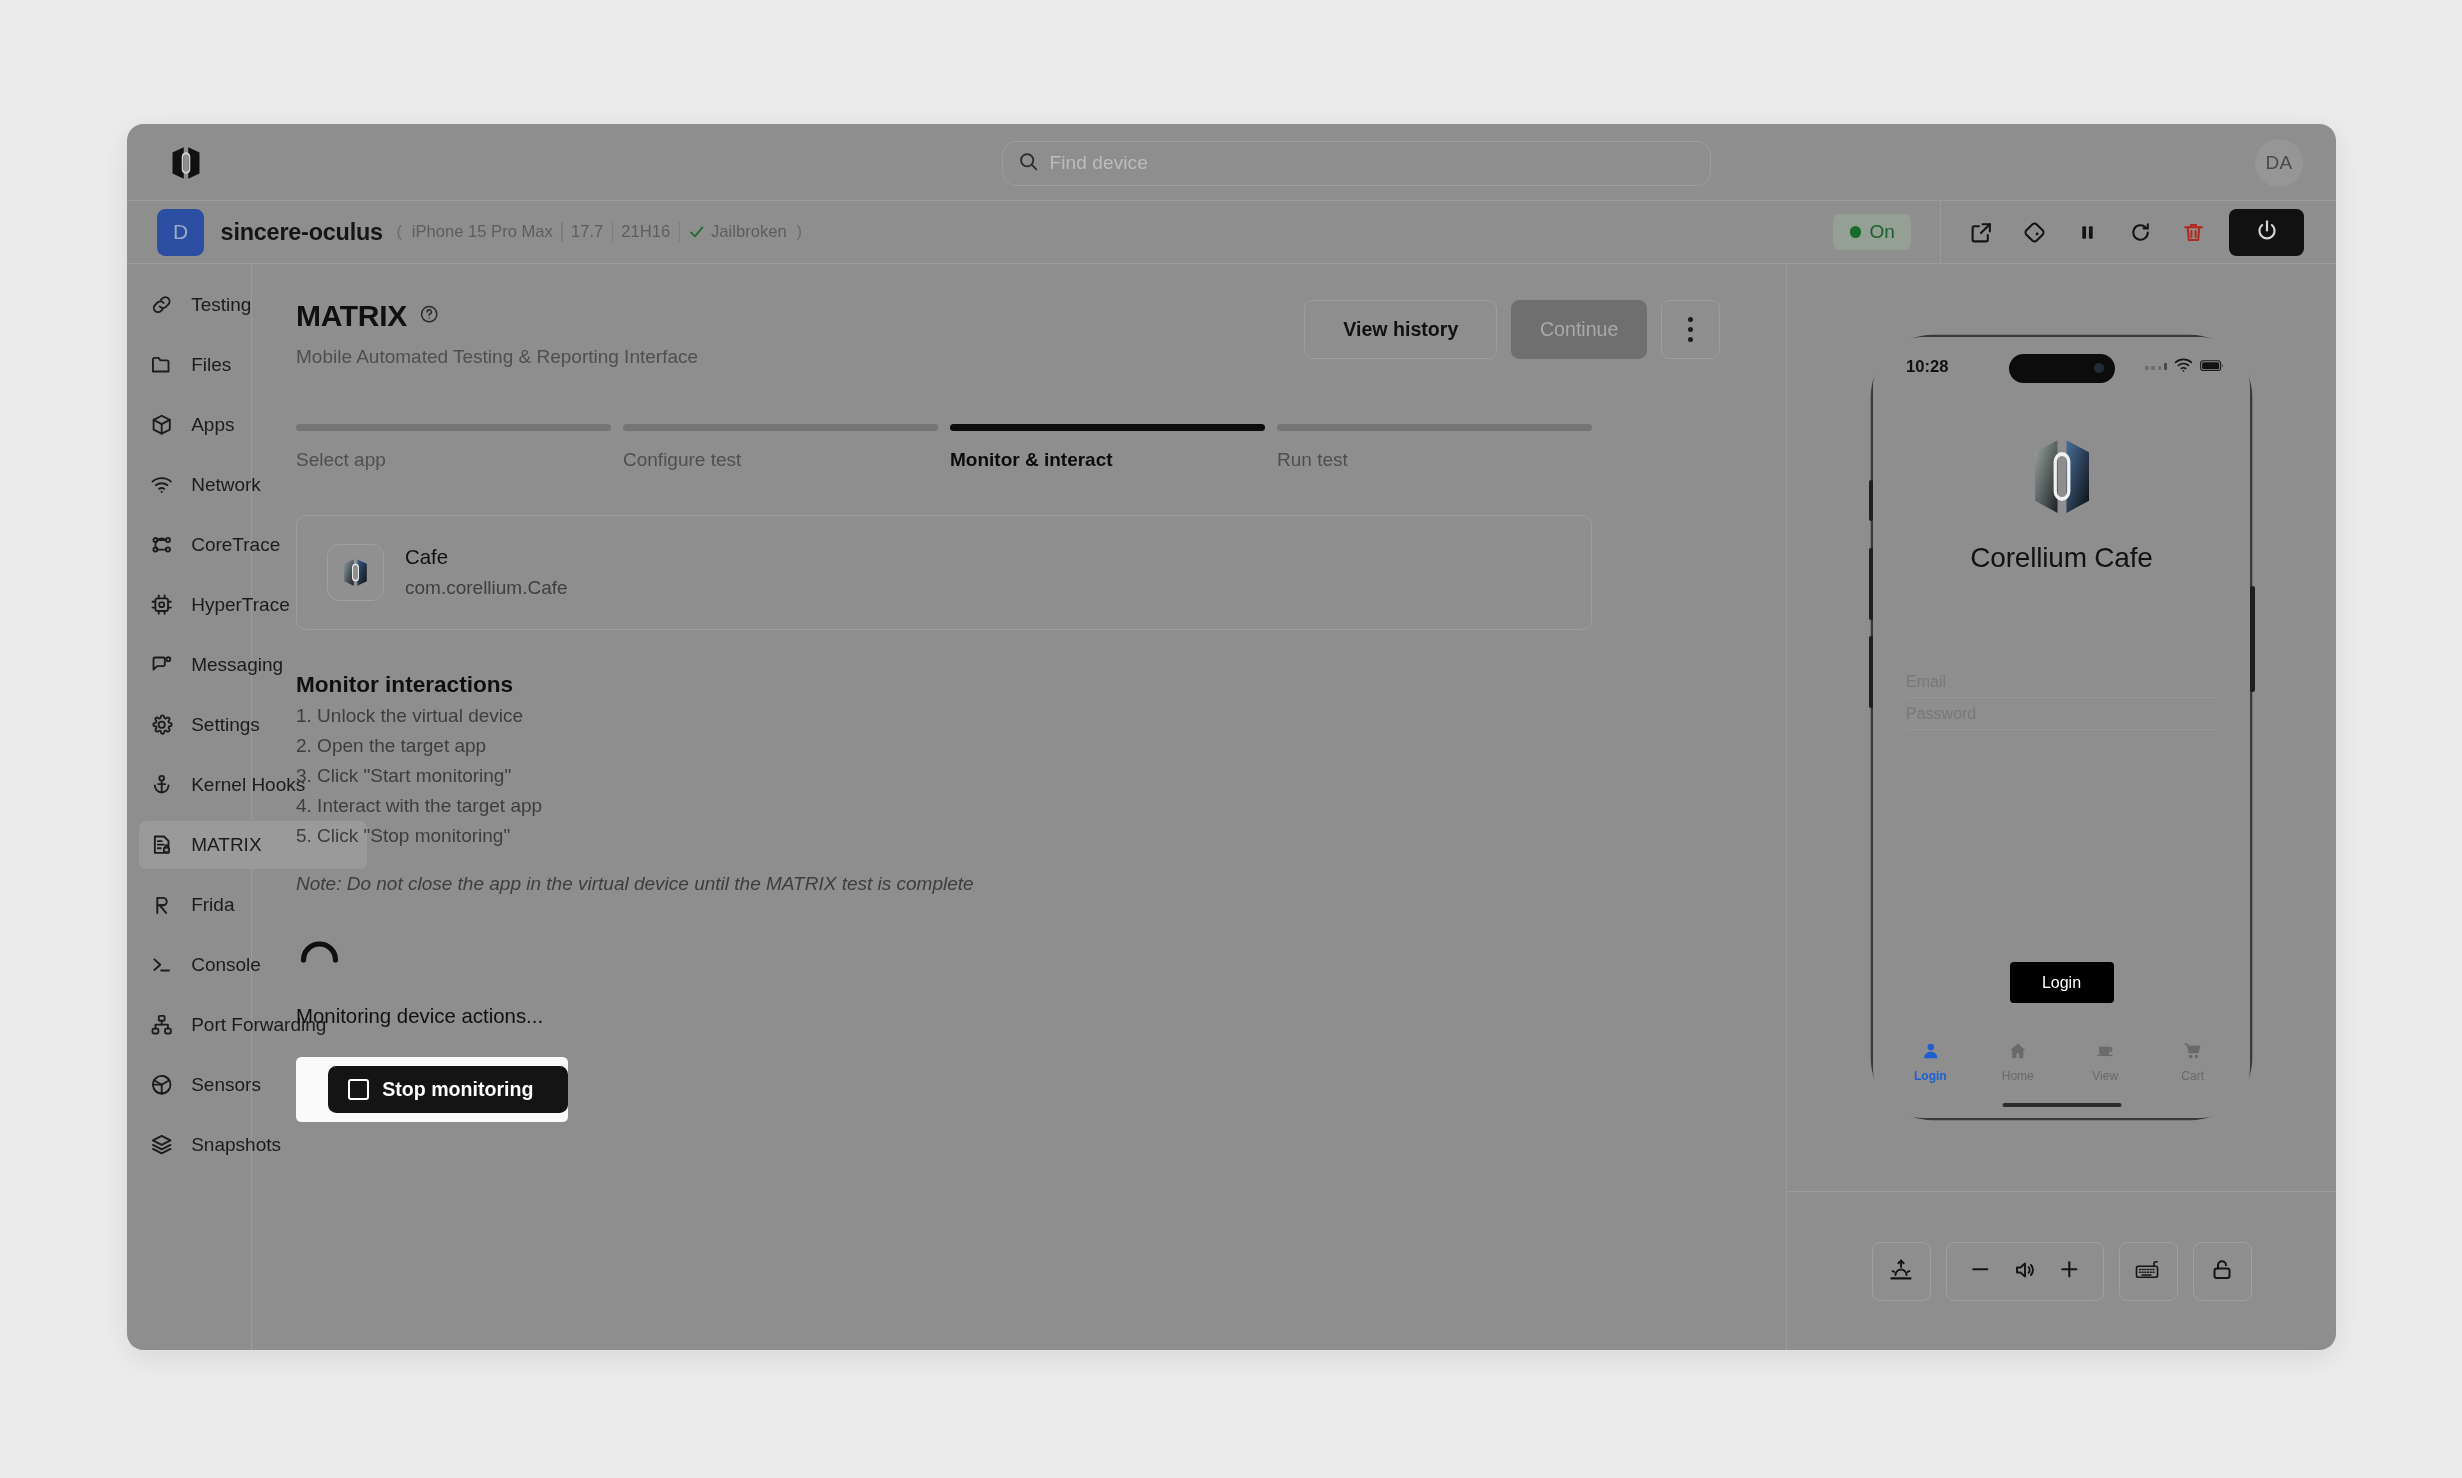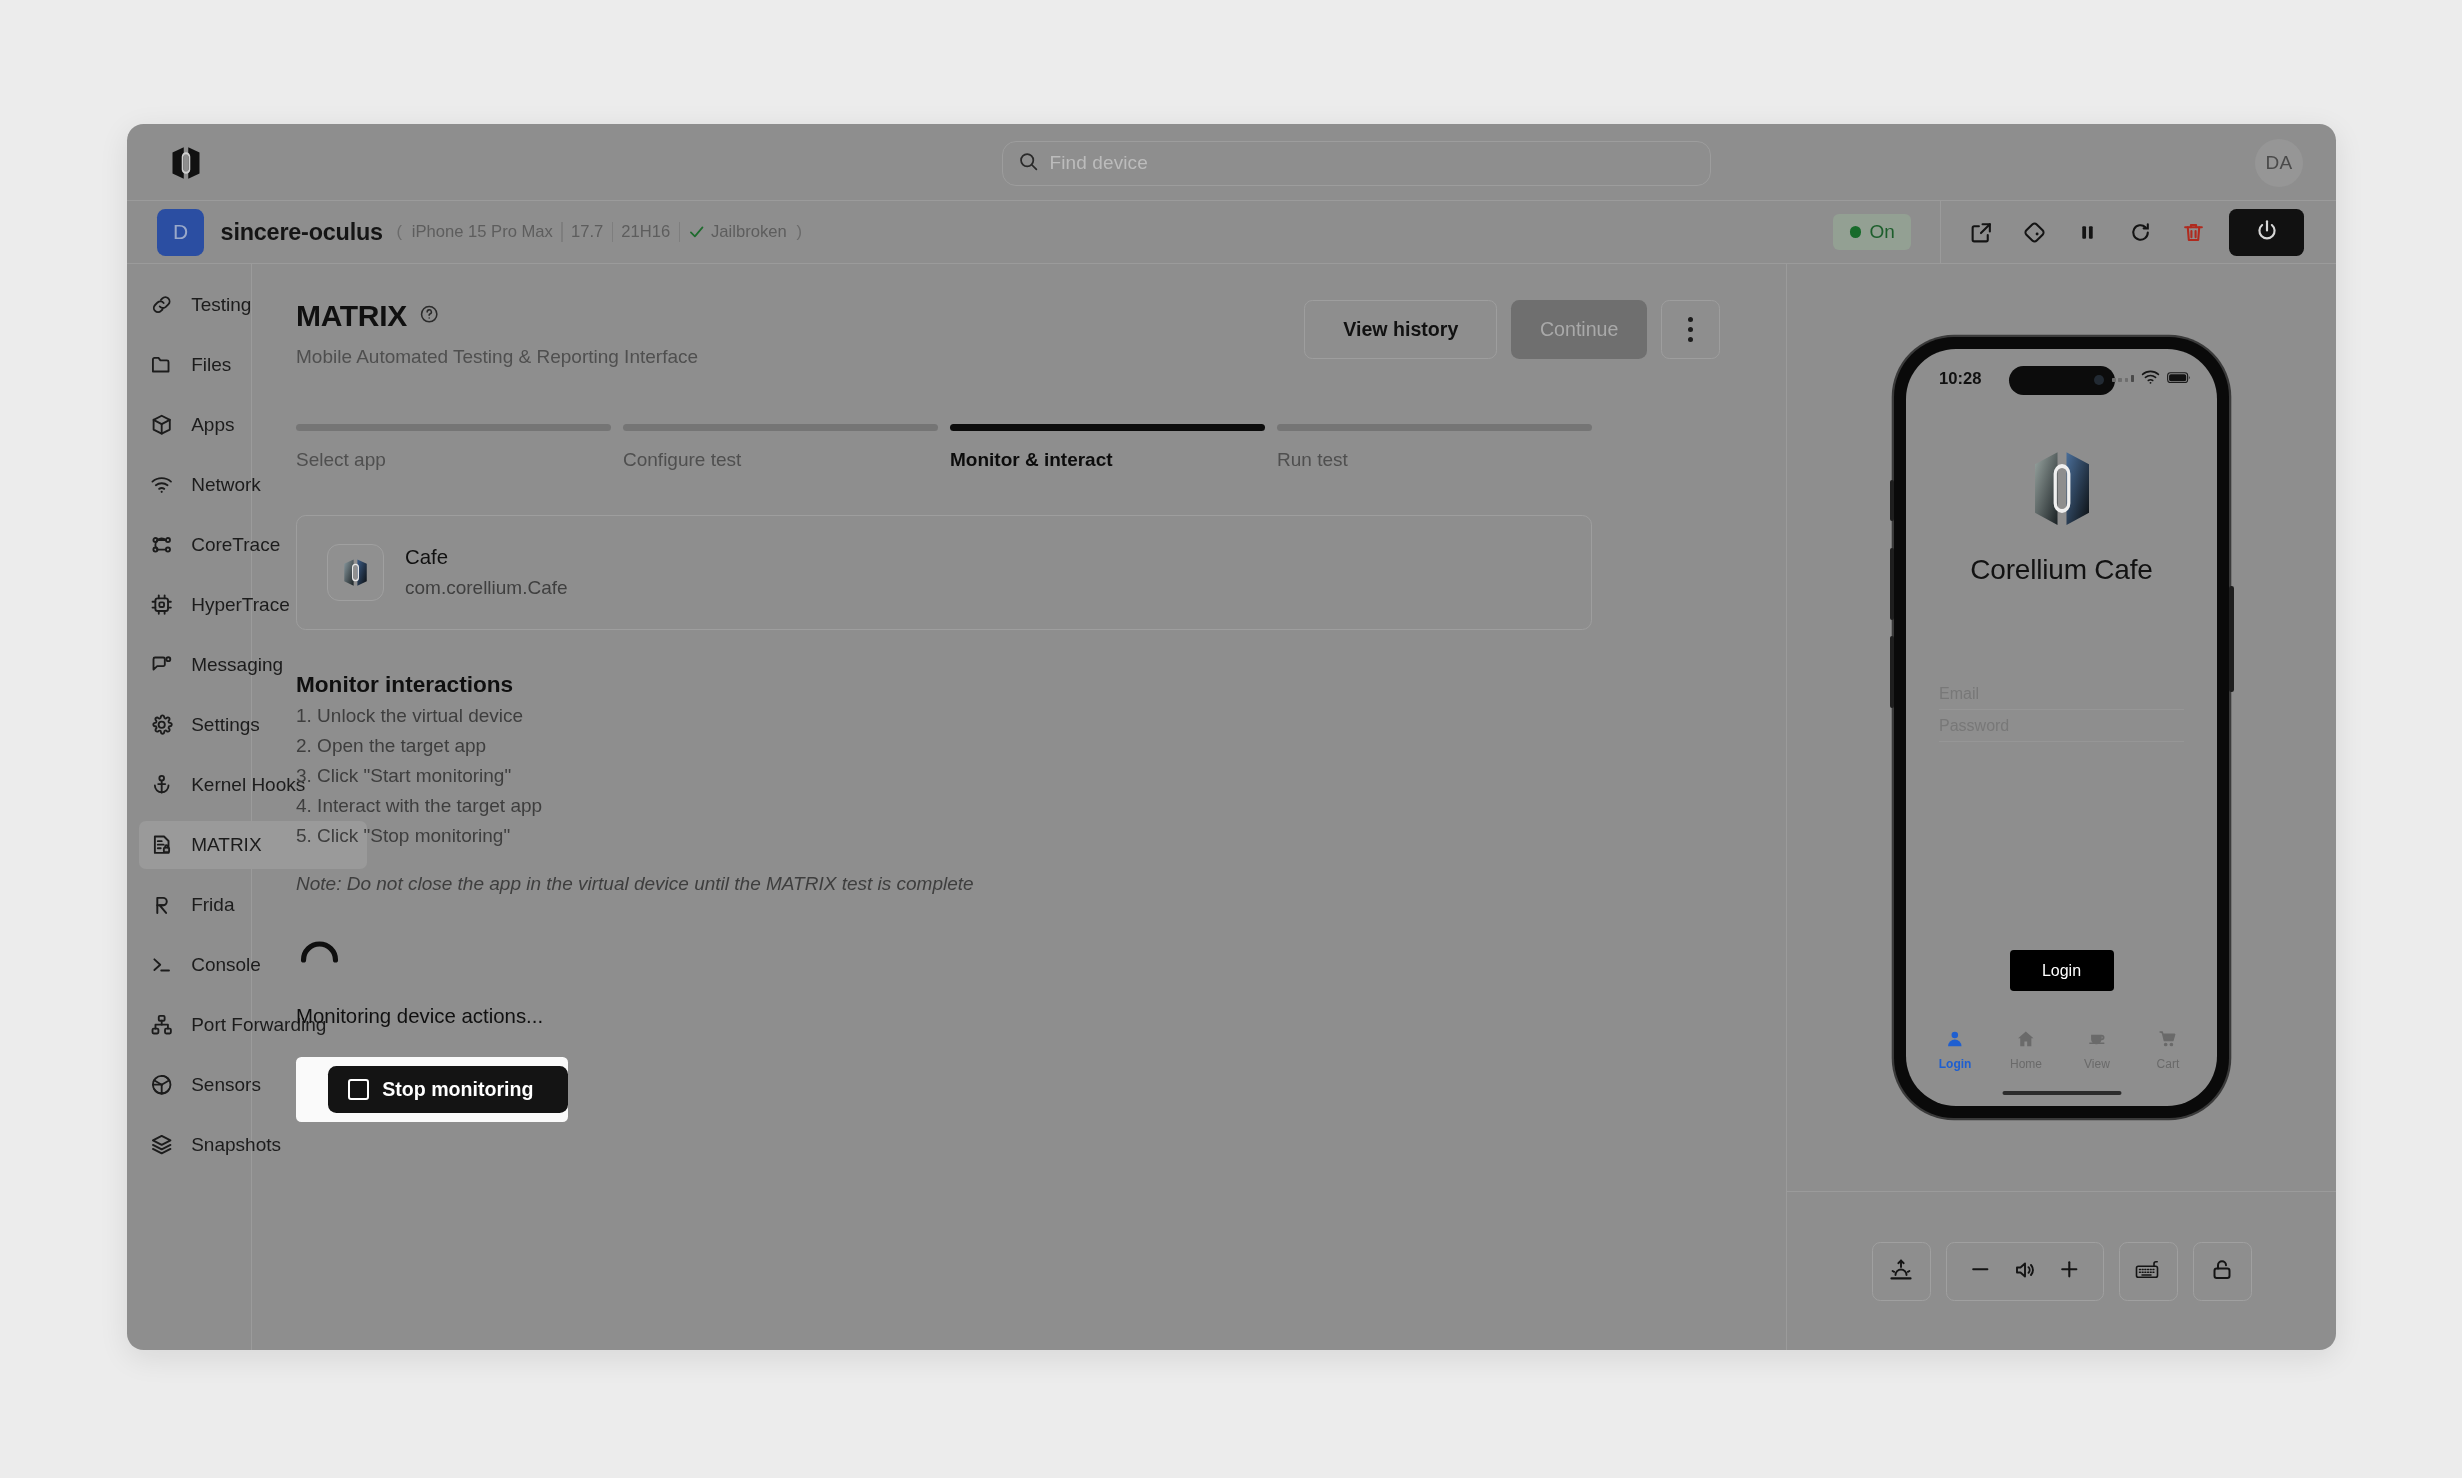--- a/index.html
+++ b/index.html
@@ -222,24 +222,23 @@
     width: 549px; flex: 0 0 549px;
     position: relative;
   }
   .device-stage {
     height: 928px;
     display: flex; align-items: center; justify-content: center;
     border-bottom: 1.5px solid #9b9b9b;
   }
   .phone {
     position: relative;
-    width: 335px; height: 781px;
+    width: 377px; height: 781px;
     background: #0a0a0a;
     border-radius: 60px;
-    padding: 12px;
     box-shadow: 0 0 0 2.3px #3a3a3a;
   }
   .phone-screen {
     width: 100%; height: 100%;
     background: #8e8e8e;
     border-radius: 50px;
     position: relative;
     overflow: hidden;
   }
   .btn-silence { position: absolute; left: -4.5px; top: 143px; width: 4.5px; height: 41px; background: #1e1e1e; border-radius: 2.3px; }

